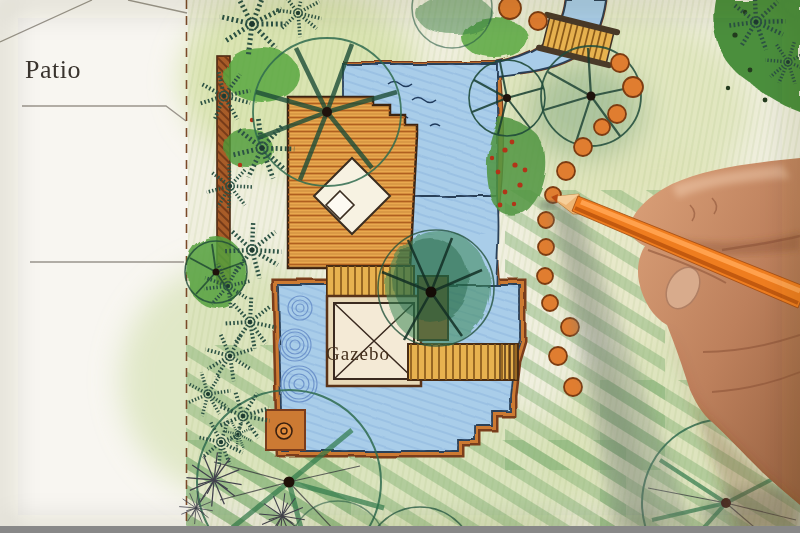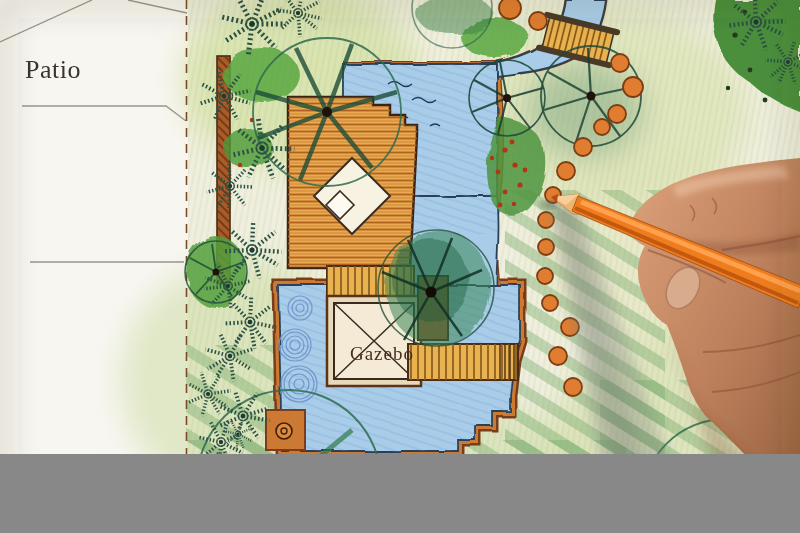--- a/index.html
+++ b/index.html
@@ -1,22 +1,22 @@
 <!DOCTYPE html>
 <html><head>
 <meta charset="utf-8">
 <style>
   html,body{margin:0;padding:0;background:#888;}
-  #stage{position:relative;width:800px;height:454px;overflow:hidden;
+  #stage{position:relative;width:800px;height:526px;overflow:hidden;
          font-family:"Liberation Serif", serif;background:#f0efdf;}
   #plan-svg{position:absolute;left:0;top:0;}
   .callout{position:absolute;color:#3a342e;letter-spacing:.5px;
            font-family:"Liberation Serif", serif;white-space:nowrap;}
   .callout.big{font-size:26px;}
-  #gazebo-label{position:absolute;left:326px;top:343px;width:88px;text-align:right;
+  #gazebo-label{position:absolute;left:326px;top:343px;width:88px;text-align:left;
                 font-size:19px;color:#45301d;letter-spacing:1px;
                 font-family:"Liberation Serif", serif;}
 </style>
 </head>
 <body>
 
 <div id="stage">
 <svg id="plan-svg" width="800" height="533" viewBox="0 0 800 533">
   <defs>
     <filter id="rough1" x="-20%" y="-20%" width="140%" height="140%">

